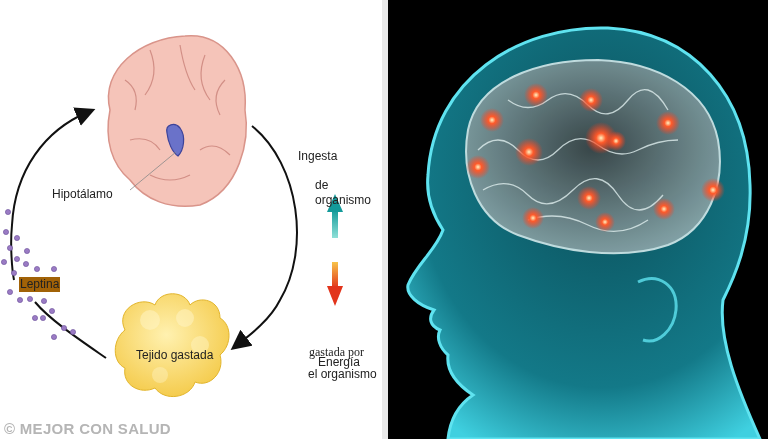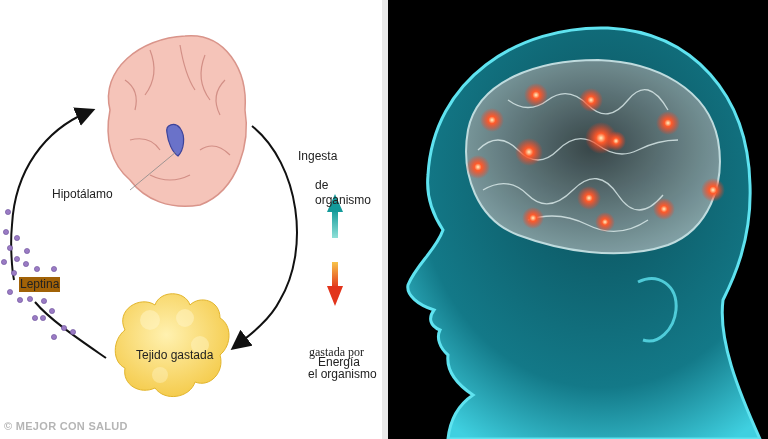--- a/index.html
+++ b/index.html
@@ -1,21 +1,21 @@
 <!DOCTYPE html>
 <html><head>
 <meta charset="utf-8">
 <style>
   html, body { margin: 0; padding: 0; }
   body { width: 768px; height: 439px; overflow: hidden; background: #fff; position: relative; font-family: "Liberation Sans", sans-serif; }
   .left { position: absolute; left: 0; top: 0; width: 382px; height: 439px; background: #fff; }
   .divider { position: absolute; left: 382px; top: 0; width: 6px; height: 439px; background: #e9e9e9; }
   .right { position: absolute; left: 388px; top: 0; width: 380px; height: 439px; background: #000; overflow: hidden; }
   .lbl { position: absolute; font-size: 12px; color: #222; line-height: 1.25; }
-  .watermark { position: absolute; left: 4px; top: 420px; font-size: 11px; font-weight: bold; color: #b5b5b5; letter-spacing: 0.3px; }
+  .watermark { position: absolute; left: 4px; top: 420px; font-size: 15px; font-weight: bold; color: #b5b5b5; letter-spacing: 0.3px; }
   svg { position: absolute; left: 0; top: 0; }
 </style>
 </head>
 <body>
 
 <div class="left">
   <svg width="382" height="439" viewBox="0 0 382 439">
     <defs>
       <marker id="ah" markerWidth="10" markerHeight="10" refX="6" refY="5" orient="auto">
         <path d="M0,0 L10,5 L0,10 Z" fill="#111"></path>

